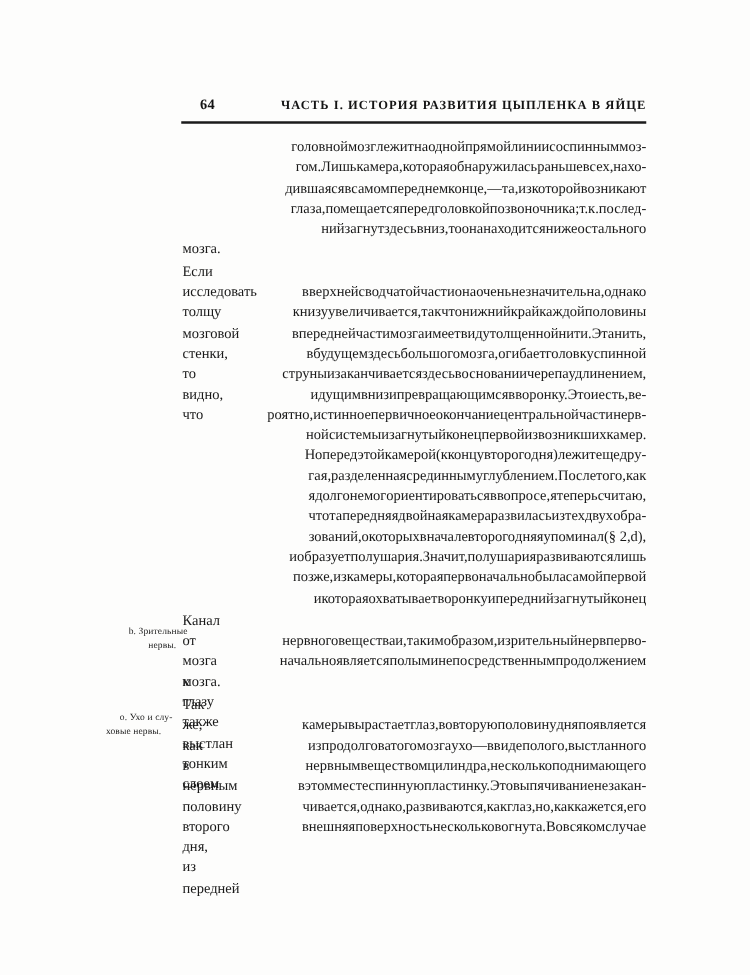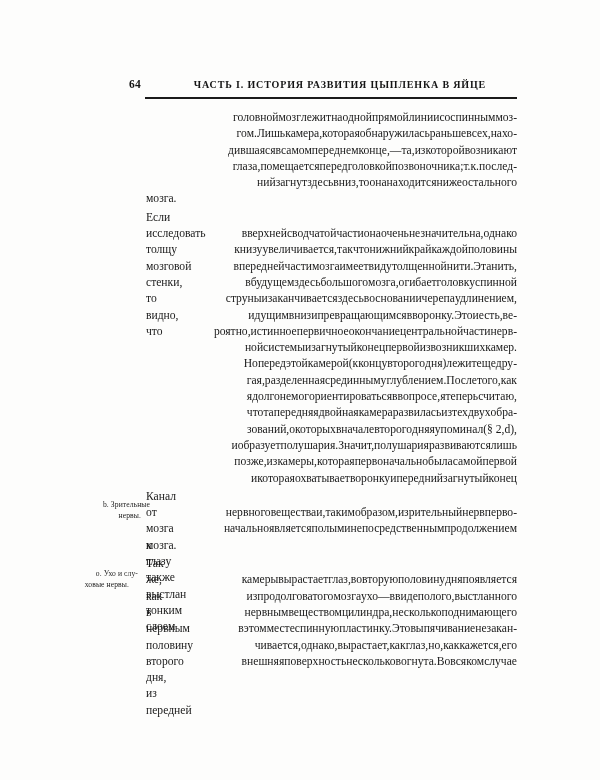--- a/index.html
+++ b/index.html
@@ -21,21 +21,21 @@
     left: 0;
     top: 0;
     width: 600px;
     height: 780px;
     background: #fdfdfc;
   }
 
   
   .running-head {
     position: absolute;
-    left: 129px;
+    left: 160px;
     top: 78px;
     width: 372px;
     height: 18px;
   }
   .folio {
     position: absolute;
     left: 0;
     top: 0;
     font-size: 11.5px;
     font-weight: bold;
@@ -474,21 +474,21 @@
           <span>спинную</span>
           <span>пластинку.</span>
           <span>Это</span>
           <span>выпячивание</span>
           <span>не</span>
           <span>закан-</span>
         </span>
         <span class="tline just">
           <span>чивается,</span>
           <span>однако,</span>
-          <span>вырастает,</span>
+          <span>развиваются,</span>
           <span>как</span>
           <span>глаз,</span>
           <span>но,</span>
           <span>как</span>
           <span>кажется,</span>
           <span>его</span>
         </span>
         <span class="tline just">
           <span>внешняя</span>
           <span>поверхность</span>

